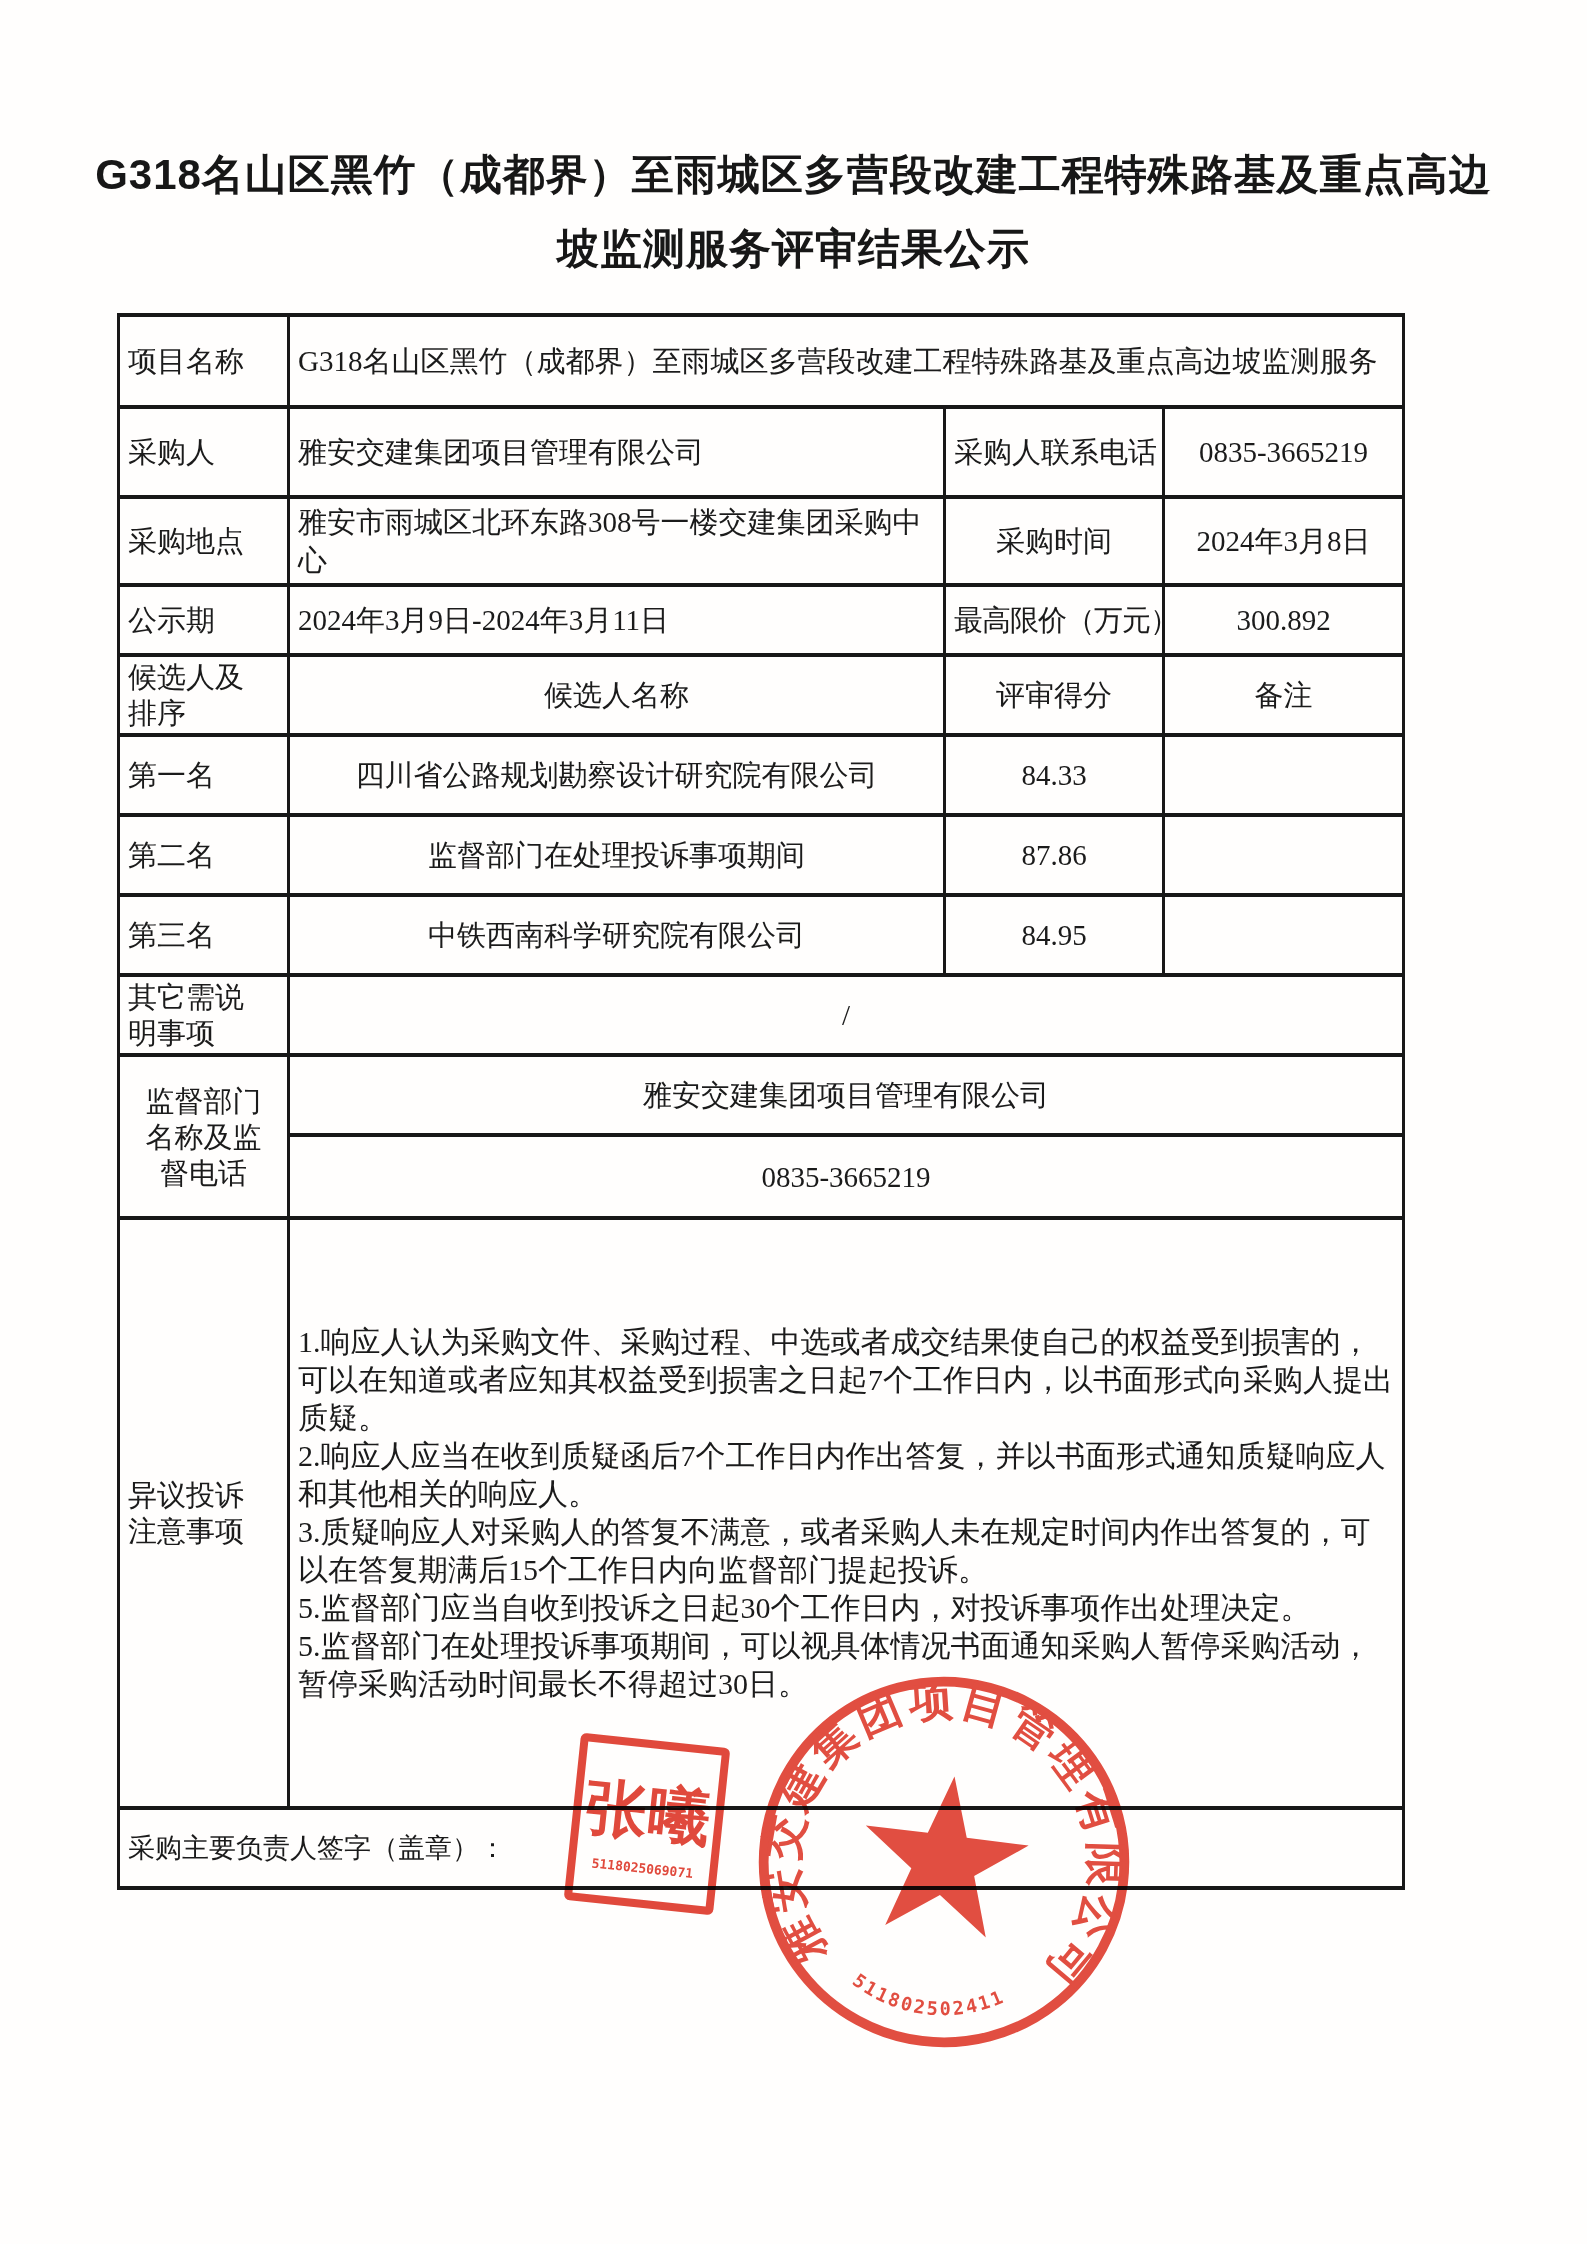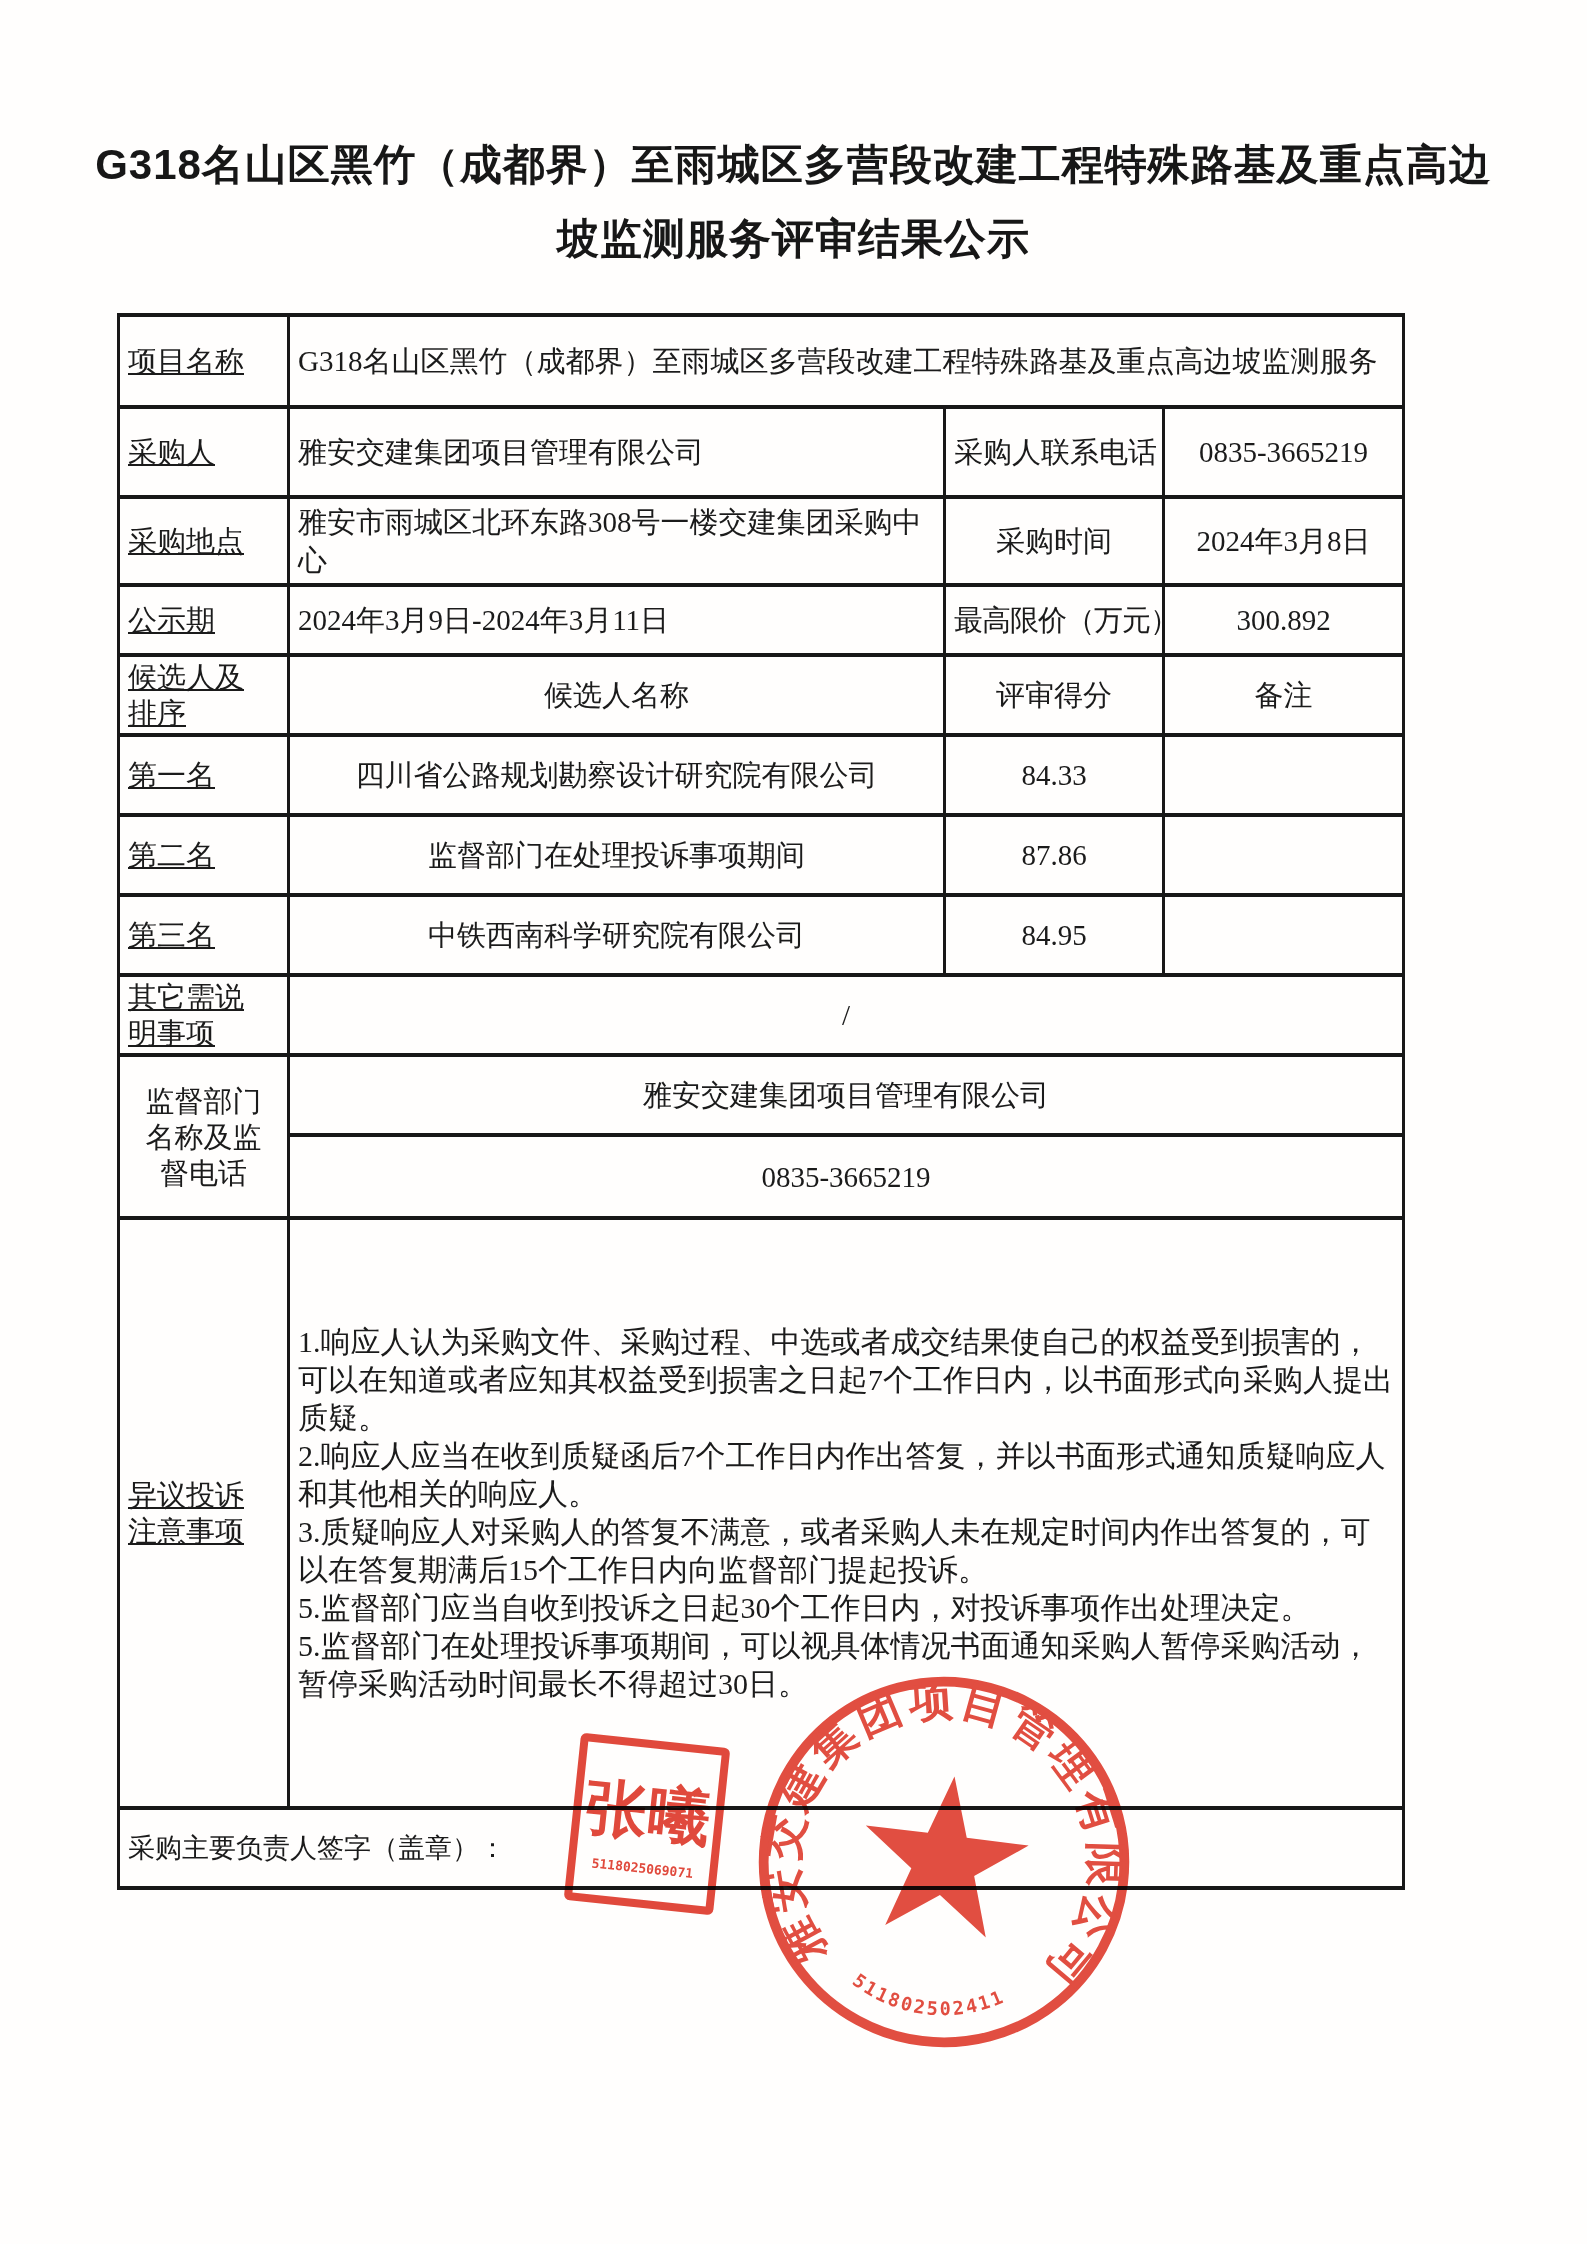--- a/index.html
+++ b/index.html
@@ -5,21 +5,21 @@
   html,body{margin:0;padding:0;background:#ffffff;}
   .page{
     position:relative;
     width:1587px;height:2244px;
     background:#fffefd;
     overflow:hidden;
     font-family:"Liberation Serif","DejaVu Serif",serif;
     color:#1d1d1d;
   }
   .doc-title{
-    position:absolute;top:128px;left:0;width:100%;
+    position:absolute;top:138px;left:0;width:100%;
     text-align:center;
     font-family:"Liberation Sans","DejaVu Sans",sans-serif;
     font-weight:700;
     font-size:42px;line-height:74px;
     color:#171717;letter-spacing:1px;
     margin:0;
   }
   .doc-title span{display:block;}
   table.result{
     position:absolute;left:117px;top:313px;
@@ -34,21 +34,21 @@
     border-top-width:4px;border-bottom-width:4px;
     padding:2px 8px;
     vertical-align:middle;
     line-height:38px;
     overflow:hidden;
   }
   .r1{height:92px}.r2{height:90px}.r3{height:88px}.r4{height:70px}
   .r5{height:72px}.r6{height:80px}.r7{height:80px}.r8{height:80px}
   .r9{height:79px}.r10a{height:80px}.r10b{height:83px}
   .r11{height:590px}.r12{height:80px}
-  td.lab{padding-left:10px;text-decoration:underline;}
+  td.lab{padding-left:10px;}
   td.lab .ln{display:block;line-height:36px;}
   td.c{text-align:center;white-space:nowrap;}
   td.cw{text-align:center;}
   td.cw .ln{display:block;line-height:36px;}
   td.v{padding-left:12px;margin-left:12px;}
   td.price-label{letter-spacing:-1px;}
   td.notes{
     padding:0 16px 0 14px;
     font-size:30px;line-height:52px;
     vertical-align:middle;

